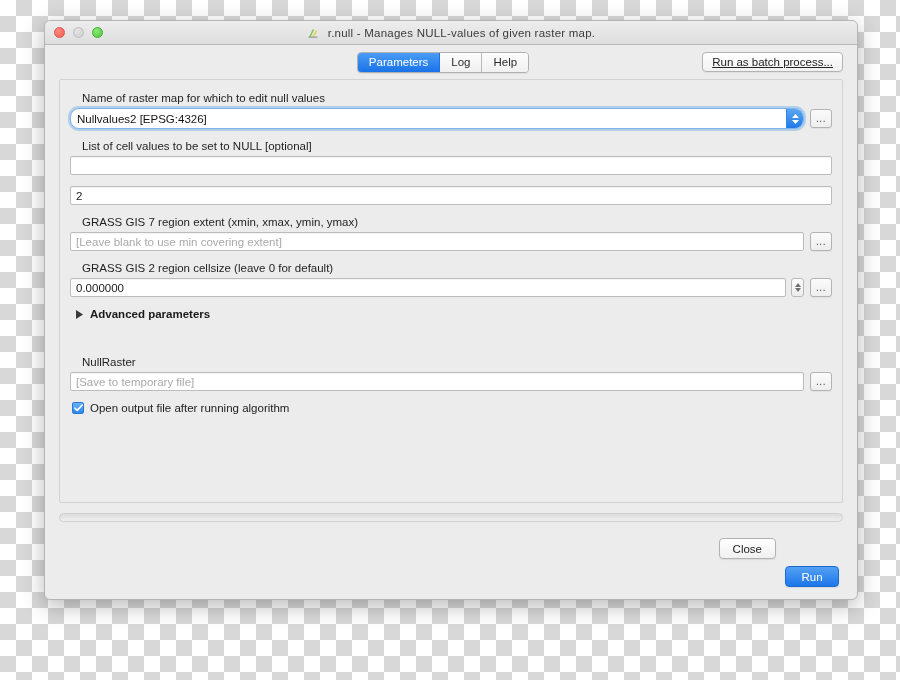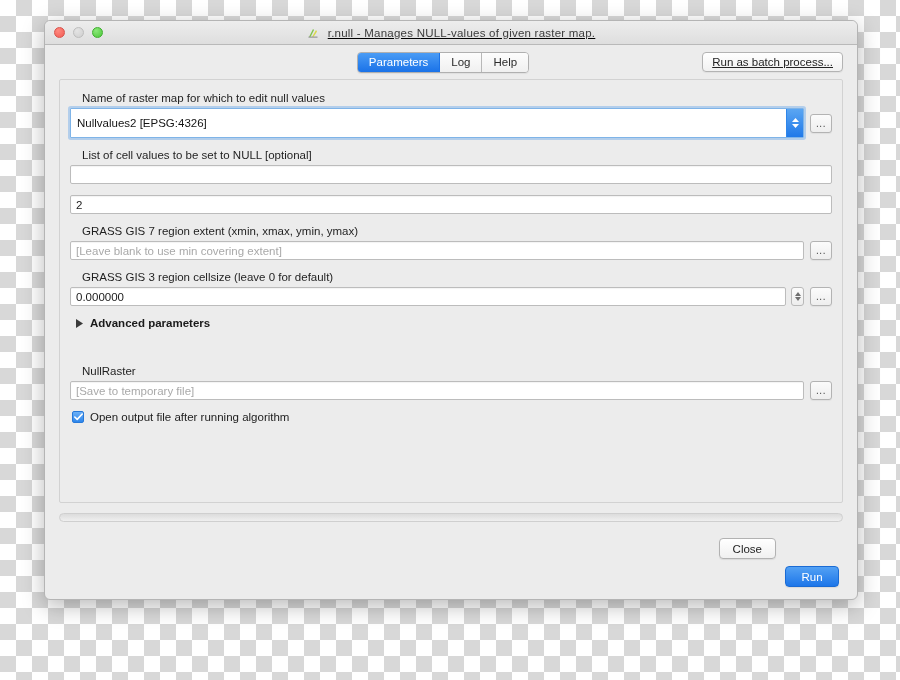--- a/index.html
+++ b/index.html
@@ -62,21 +62,20 @@
 
   .title-center {
     position: absolute;
     left: 0; right: 0;
     text-align: center;
     display: flex;
     justify-content: center;
     align-items: center;
     gap: 9px;
     pointer-events: none;
-    text-decoration: underline;
   }
   .title-text {
     font-size: 11.5px;
     color: #3c3c3c;
     letter-spacing: 0.02em;
   }
   .grass-icon { display:block; }
 
   
   .toolbar {
@@ -179,22 +178,22 @@
     overflow: hidden;
     white-space: nowrap;
   }
   .textinput.placeholder { color: #a9a9a9; }
 
   
   .combo-wrap {
     flex: 1 1 auto;
     display: flex;
     align-items: stretch;
-    height: 30px;
-    border-radius: 1px;
+    height: 21px;
+    border-radius: 9px;
     border: 1px solid #7fb4e8;
     background: #ffffff;
     box-shadow: 0 0 0 2px rgba(110,170,235,0.45);
     overflow: hidden;
   }
   .combo-text {
     flex: 1 1 auto;
     display: flex;
     align-items: center;
     font-size: 11.5px;
@@ -388,21 +387,21 @@
 
       <div class="field-group">
         <div class="field-label">GRASS GIS 7 region extent (xmin, xmax, ymin, ymax)</div>
         <div class="row">
           <div class="textinput placeholder">[Leave blank to use min covering extent]</div>
           <div class="dots-btn">...</div>
         </div>
       </div>
 
       <div class="field-group">
-        <div class="field-label">GRASS GIS 3 region cellsize (leave 0 for default)</div>
+        <div class="field-label">GRASS GIS 2 region cellsize (leave 0 for default)</div>
         <div class="row">
           <div class="textinput">0.000000</div>
           <div class="stepper">
             <svg width="6" height="4" viewBox="0 0 6 4">
                 <path d="M3 0 L6 4 L0 4 Z" fill="#6f6f6f"></path>
               </svg>
             <svg width="6" height="4" viewBox="0 0 6 4">
                 <path d="M0 0 L6 0 L3 4 Z" fill="#6f6f6f"></path>
               </svg>
           </div>

